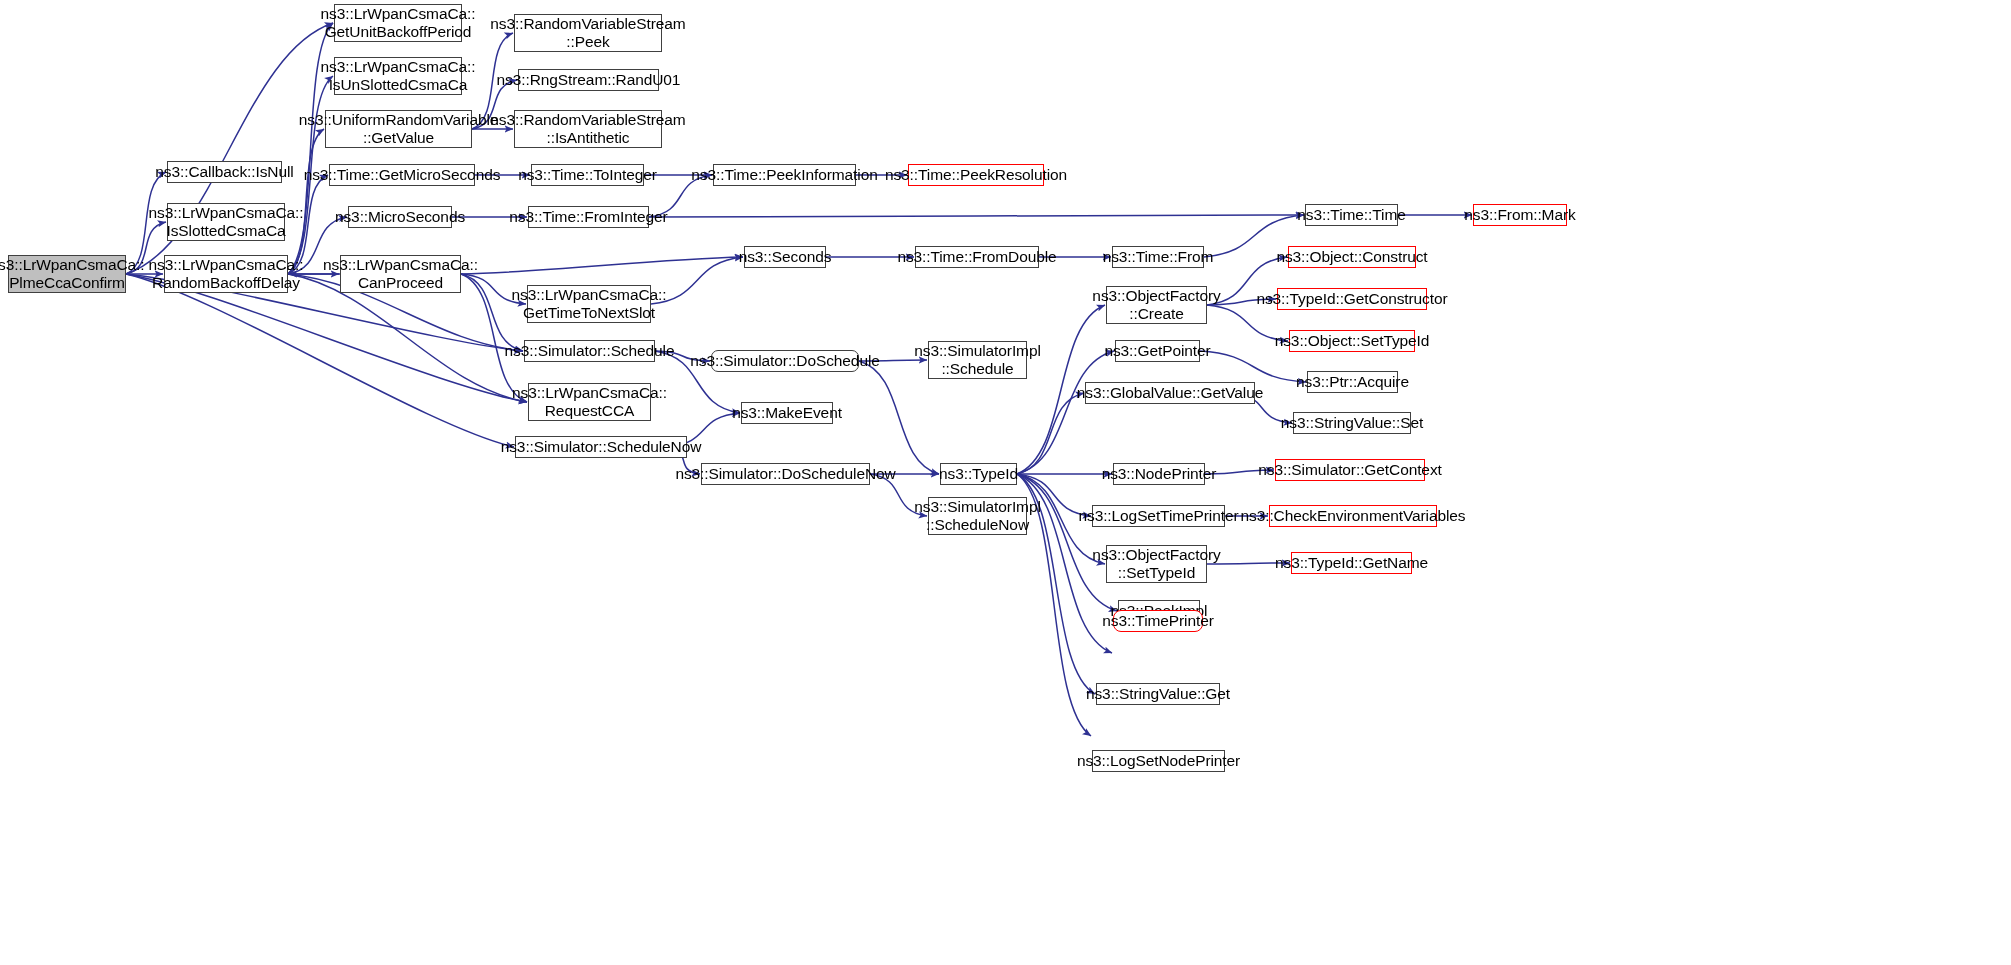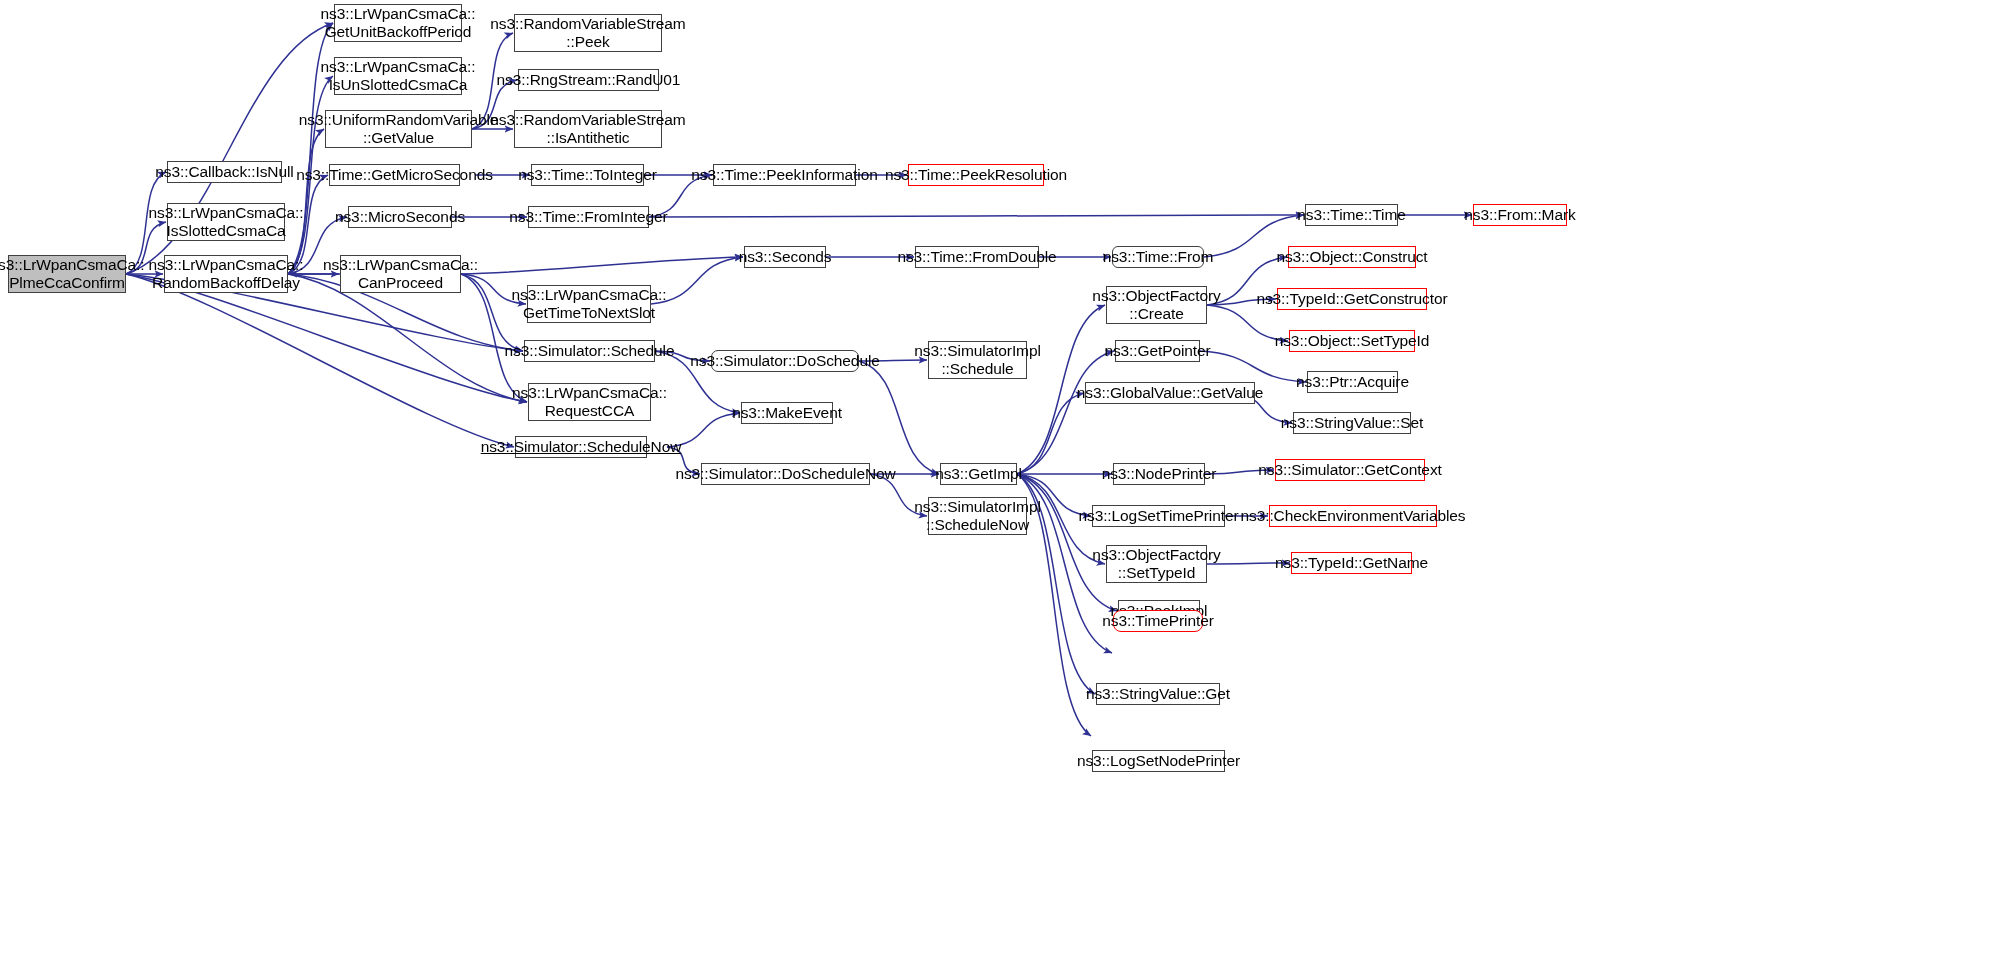--- a/index.html
+++ b/index.html
@@ -128,50 +128,50 @@
       <div class="node" style="left: 167px; top: 203px; width: 118px; height: 38px;">ns3::LrWpanCsmaCa::
 IsSlottedCsmaCa</div>
       <div class="node" style="left: 164px; top: 255px; width: 124px; height: 38px;">ns3::LrWpanCsmaCa::
 RandomBackoffDelay</div>
       <div class="node" style="left: 334px; top: 4px; width: 128px; height: 38px;">ns3::LrWpanCsmaCa::
 GetUnitBackoffPeriod</div>
       <div class="node" style="left: 334px; top: 57px; width: 128px; height: 38px;">ns3::LrWpanCsmaCa::
 IsUnSlottedCsmaCa</div>
       <div class="node" style="left: 325px; top: 110px; width: 147px; height: 38px;">ns3::UniformRandomVariable
 ::GetValue</div>
-      <div class="node" style="left: 329px; top: 164px; width: 131px; height: 22px;">ns3::Time::GetMicroSeconds</div>
+      <div class="node" style="left: 329px; top: 164px; width: 146px; height: 22px;">ns3::Time::GetMicroSeconds</div>
       <div class="node" style="left: 348px; top: 206px; width: 104px; height: 22px;">ns3::MicroSeconds</div>
       <div class="node" style="left: 340px; top: 255px; width: 121px; height: 38px;">ns3::LrWpanCsmaCa::
 CanProceed</div>
       <div class="node" style="left: 527px; top: 285px; width: 124px; height: 38px;">ns3::LrWpanCsmaCa::
 GetTimeToNextSlot</div>
       <div class="node" style="left: 514px; top: 14px; width: 148px; height: 38px;">ns3::RandomVariableStream
 ::Peek</div>
       <div class="node" style="left: 518px; top: 69px; width: 141px; height: 22px;">ns3::RngStream::RandU01</div>
       <div class="node" style="left: 514px; top: 110px; width: 148px; height: 38px;">ns3::RandomVariableStream
 ::IsAntithetic</div>
       <div class="node" style="left: 531px; top: 164px; width: 113px; height: 22px;">ns3::Time::ToInteger</div>
       <div class="node" style="left: 528px; top: 206px; width: 121px; height: 22px;">ns3::Time::FromInteger</div>
       <div class="node" style="left: 744px; top: 246px; width: 82px; height: 22px;">ns3::Seconds</div>
       <div class="node" style="left: 524px; top: 340px; width: 131px; height: 22px;">ns3::Simulator::Schedule</div>
       <div class="node" style="left: 528px; top: 383px; width: 123px; height: 38px;">ns3::LrWpanCsmaCa::
 RequestCCA</div>
-      <div class="node" style="left: 515px; top: 436px; width: 132px; height: 22px; text-decoration: underline;">ns3::Simulator::ScheduleNow</div>
+      <div class="node" style="left: 515px; top: 436px; width: 172px; height: 22px;">ns3::Simulator::ScheduleNow</div>
       <div class="node" style="left: 713px; top: 164px; width: 143px; height: 22px;">ns3::Time::PeekInformation</div>
       <div class="node" style="left: 711px; top: 350px; width: 148px; height: 22px; border-radius: 7px;">ns3::Simulator::DoSchedule</div>
       <div class="node" style="left: 741px; top: 402px; width: 92px; height: 22px;">ns3::MakeEvent</div>
       <div class="node" style="left: 701px; top: 463px; width: 169px; height: 22px;">ns3::Simulator::DoScheduleNow</div>
       <div class="node red" style="left: 908px; top: 164px; width: 136px; height: 22px;">ns3::Time::PeekResolution</div>
       <div class="node" style="left: 915px; top: 246px; width: 124px; height: 22px;">ns3::Time::FromDouble</div>
       <div class="node" style="left: 928px; top: 341px; width: 99px; height: 38px;">ns3::SimulatorImpl
 ::Schedule</div>
-      <div class="node" style="left: 940px; top: 463px; width: 77px; height: 22px;">ns3::GetImpl</div>
+      <div class="node" style="left: 940px; top: 463px; width: 77px; height: 22px;">ns3::TypeId</div>
       <div class="node" style="left: 928px; top: 497px; width: 99px; height: 38px;">ns3::SimulatorImpl
 ::ScheduleNow</div>
-      <div class="node" style="left: 1112px; top: 246px; width: 92px; height: 22px; border-radius: 6px;">ns3::Time::From</div>
+      <div class="node" style="left: 1112px; top: 246px; width: 92px; height: 22px;">ns3::Time::From</div>
       <div class="node" style="left: 1106px; top: 286px; width: 101px; height: 38px;">ns3::ObjectFactory
 ::Create</div>
       <div class="node" style="left: 1115px; top: 340px; width: 85px; height: 22px;">ns3::GetPointer</div>
       <div class="node" style="left: 1085px; top: 382px; width: 170px; height: 22px;">ns3::GlobalValue::GetValue</div>
       <div class="node" style="left: 1113px; top: 463px; width: 92px; height: 22px;">ns3::NodePrinter</div>
       <div class="node" style="left: 1092px; top: 505px; width: 133px; height: 22px; text-align: right;">ns3::LogSetTimePrinter</div>
       <div class="node" style="left: 1106px; top: 545px; width: 101px; height: 38px;">ns3::ObjectFactory
 ::SetTypeId</div>
       <div class="node" style="left: 1118px; top: 600px; width: 82px; height: 22px;">ns3::PeekImpl</div>
       <div class="node red" style="left: 1113px; top: 610px; width: 90px; height: 22px; border-radius: 8px;">ns3::TimePrinter</div>

